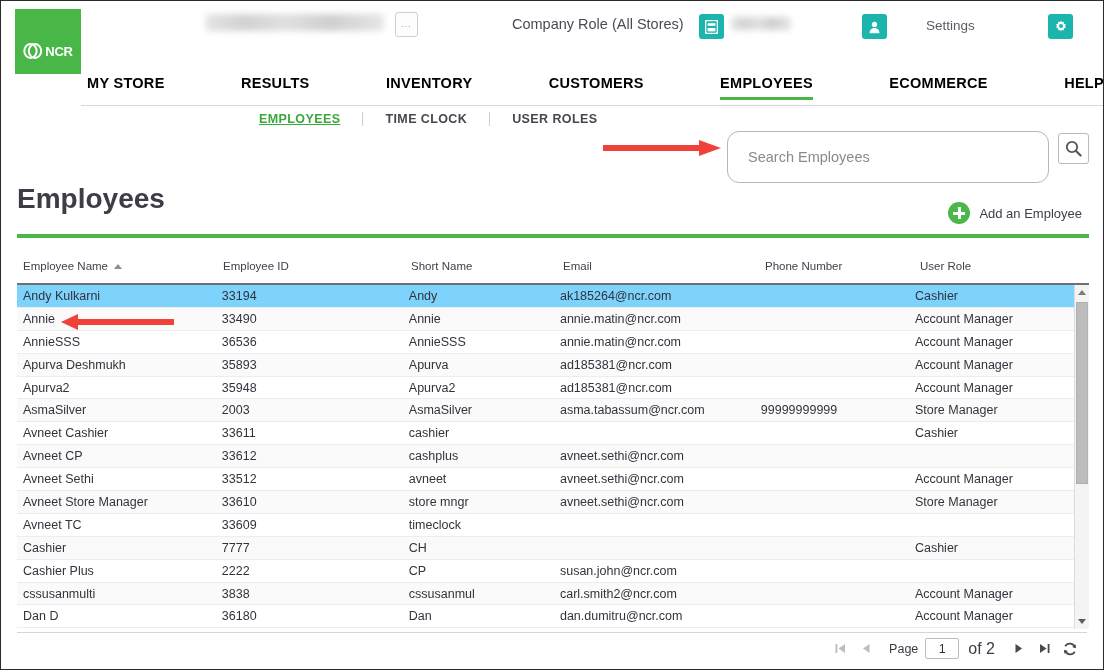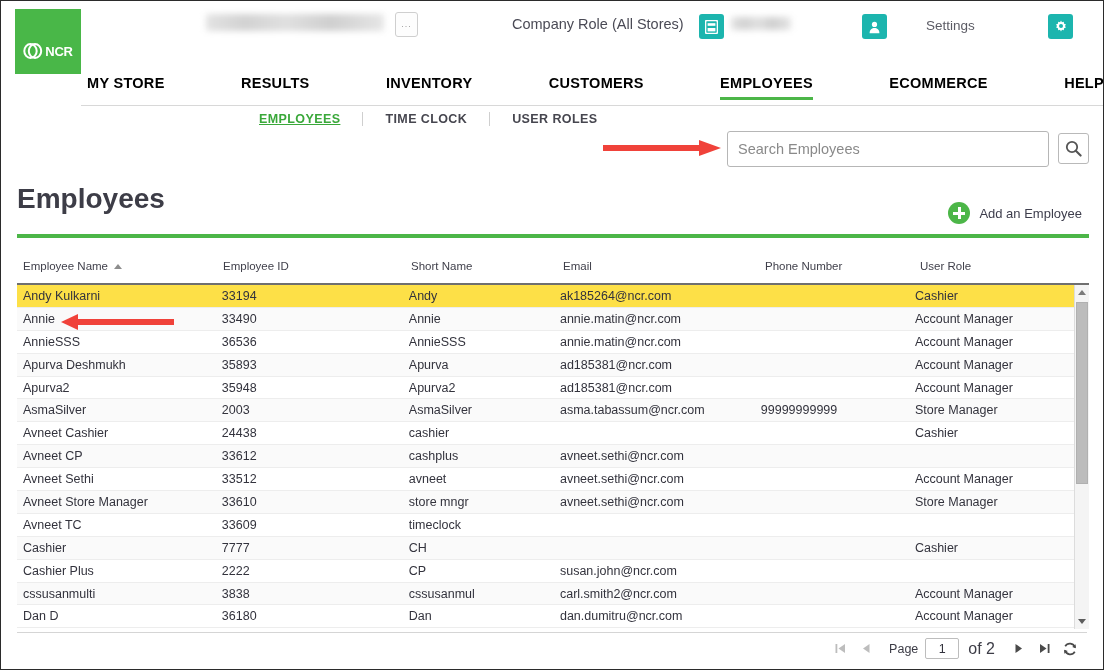--- a/index.html
+++ b/index.html
@@ -146,27 +146,27 @@
     height: 14px;
     background: #cfcfcf;
   }
 
   
   .search-wrap {
     position: absolute;
     left: 726px; top: 130px;
   }
   .search-input {
-    width: 322px; height: 36px;
+    width: 322px; height: 52px;
     border: 1px solid #b6b6b6;
-    border-radius: 3px;
+    border-radius: 12px;
     background: #fff;
     font-size: 14.5px;
     color: #3c3c3c;
-    padding: 0 10px;
+    padding: 0 20px;
     font-family: "Liberation Sans", sans-serif;
     outline: none;
   }
   .search-input::placeholder { color: #8a8a8a; }
   .search-btn {
     position: absolute;
     left: 331px; top: 2px;
     width: 31px; height: 31px;
     border: 1px solid #b9b9b9;
     border-radius: 3px;
@@ -257,21 +257,21 @@
     height: 344px;
     overflow: hidden;
   }
   .trow {
     display: flex;
     height: 22.9px;
     align-items: center;
     border-bottom: 1px solid #ededed;
     width: 1057px;
   }
-  .trow.selected { background: #fde047; }
+  .trow.selected { background: #7dd3fc; }
   .trow.alt { background: #fafafa; }
   .td {
     font-size: 12.5px;
     color: #33333d;
     white-space: nowrap;
     overflow: hidden;
   }
   
   .c-name  { width: 206px; padding-left: 6px; }
   .c-id    { width: 188px; }
@@ -513,21 +513,21 @@
           <div class="trow alt">
             <div class="td c-name">AsmaSilver</div>
             <div class="td c-id">2003</div>
             <div class="td c-short">AsmaSilver</div>
             <div class="td c-email">asma.tabassum@ncr.com</div>
             <div class="td c-phone">99999999999</div>
             <div class="td c-role">Store Manager</div>
           </div>
           <div class="trow">
             <div class="td c-name">Avneet Cashier</div>
-            <div class="td c-id">24438</div>
+            <div class="td c-id">33611</div>
             <div class="td c-short">cashier</div>
             <div class="td c-email"></div>
             <div class="td c-phone"></div>
             <div class="td c-role">Cashier</div>
           </div>
           <div class="trow alt">
             <div class="td c-name">Avneet CP</div>
             <div class="td c-id">33612</div>
             <div class="td c-short">cashplus</div>
             <div class="td c-email">avneet.sethi@ncr.com</div>

